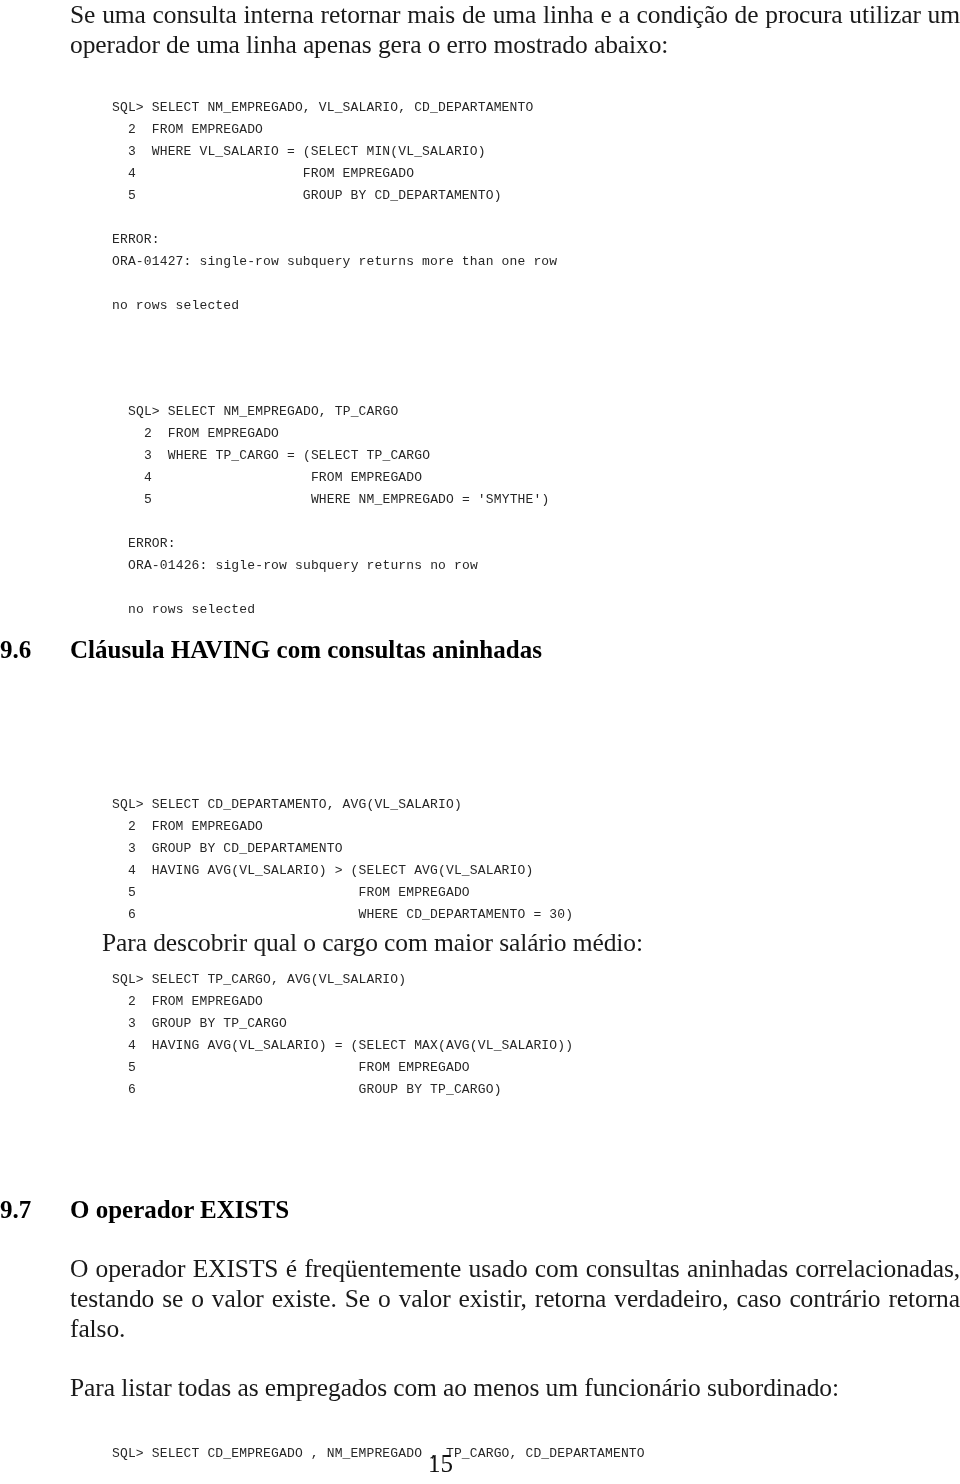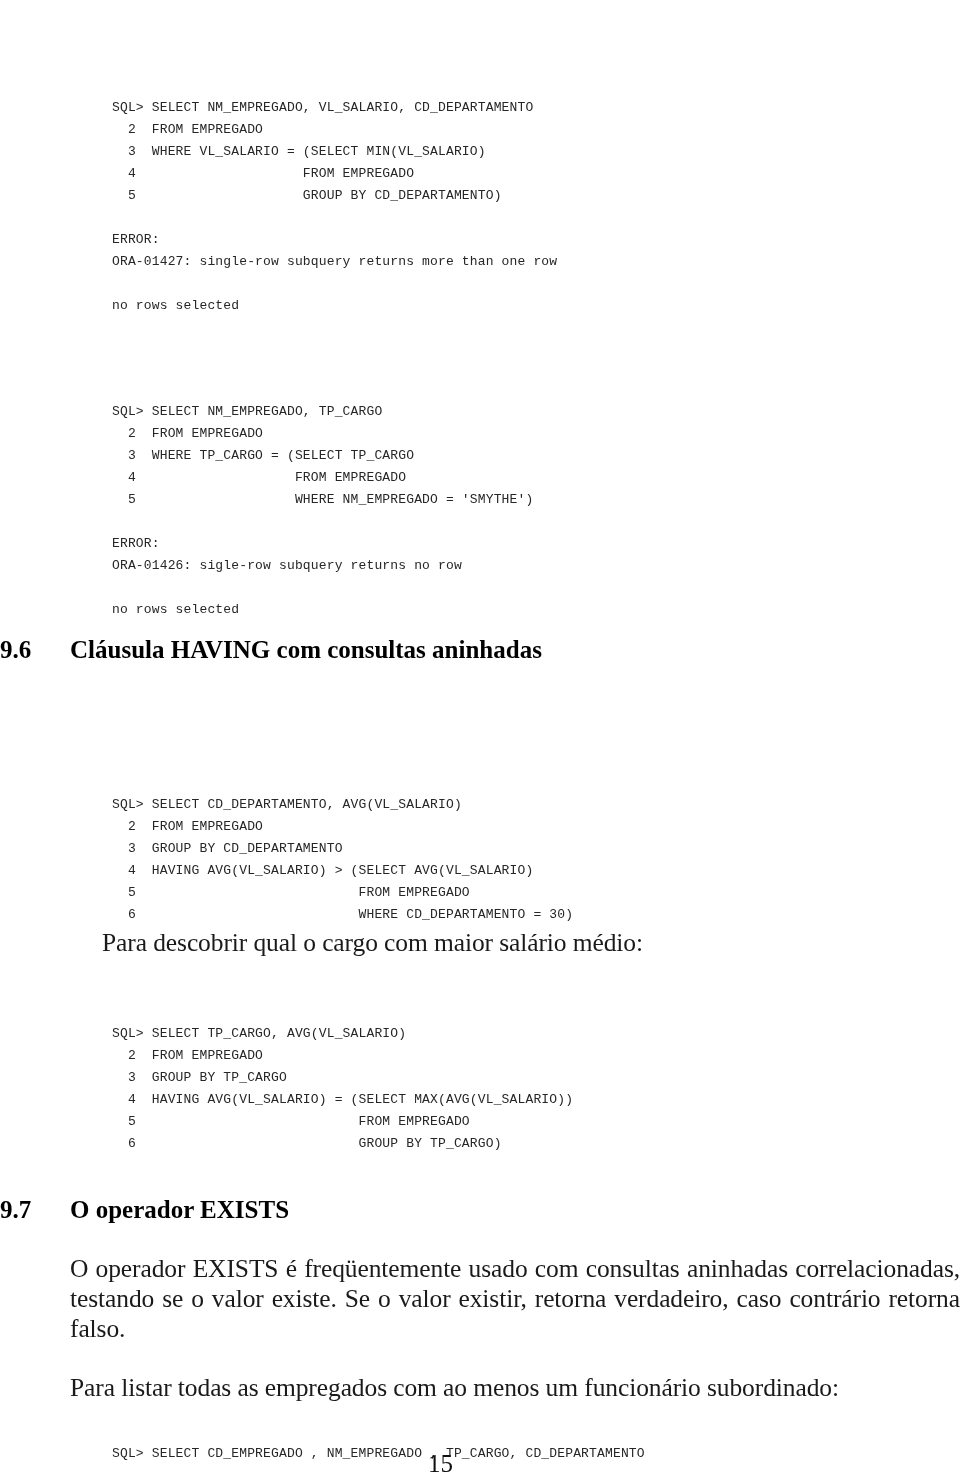--- a/index.html
+++ b/index.html
@@ -78,34 +78,35 @@
     text-align: center;
     font-size: 25px;
     color: #111111;
   }
 </style>
 </head>
 <body>
 
 <div class="page">
 
+  <div class="para" style="top: 0px;">Se uma consulta interna retornar mais de uma linha e a condição de procura utilizar um operador de uma linha apenas gera o erro mostrado abaixo:</div>
 
   <pre class="code-block" style="top: 84px;">SQL&gt; SELECT NM_EMPREGADO, VL_SALARIO, CD_DEPARTAMENTO
   2  FROM EMPREGADO
   3  WHERE VL_SALARIO = (SELECT MIN(VL_SALARIO)
   4                     FROM EMPREGADO
   5                     GROUP BY CD_DEPARTAMENTO)
 
 ERROR:
 ORA-01427: single-row subquery returns more than one row
 
 no rows selected</pre>
 
 
-  <pre class="code-block" style="top: 388px;">SQL&gt; SELECT NM_EMPREGADO, TP_CARGO
+  <pre class="code-block" style="top: 388px; margin-left: 16px;">SQL&gt; SELECT NM_EMPREGADO, TP_CARGO
   2  FROM EMPREGADO
   3  WHERE TP_CARGO = (SELECT TP_CARGO
   4                    FROM EMPREGADO
   5                    WHERE NM_EMPREGADO = 'SMYTHE')
 
 ERROR:
 ORA-01426: sigle-row subquery returns no row
 
 no rows selected</pre>
 
@@ -116,21 +117,21 @@
 
   <pre class="code-block" style="top: 781px;">SQL&gt; SELECT CD_DEPARTAMENTO, AVG(VL_SALARIO)
   2  FROM EMPREGADO
   3  GROUP BY CD_DEPARTAMENTO
   4  HAVING AVG(VL_SALARIO) &gt; (SELECT AVG(VL_SALARIO)
   5                            FROM EMPREGADO
   6                            WHERE CD_DEPARTAMENTO = 30)</pre>
 
   <div class="para nojust" style="top: 928px; margin-left: 32px;">Para descobrir qual o cargo com maior salário médio:</div>
 
-  <pre class="code-block" style="top: 1010px;">SQL&gt; SELECT TP_CARGO, AVG(VL_SALARIO)
+  <pre class="code-block" style="top: 956px;">SQL&gt; SELECT TP_CARGO, AVG(VL_SALARIO)
   2  FROM EMPREGADO
   3  GROUP BY TP_CARGO
   4  HAVING AVG(VL_SALARIO) = (SELECT MAX(AVG(VL_SALARIO))
   5                            FROM EMPREGADO
   6                            GROUP BY TP_CARGO)</pre>
 
   <div class="section-heading" style="top: 1196px;">
     <span class="sec-num">9.7</span><span class="sec-title">O operador EXISTS</span>
   </div>
 

